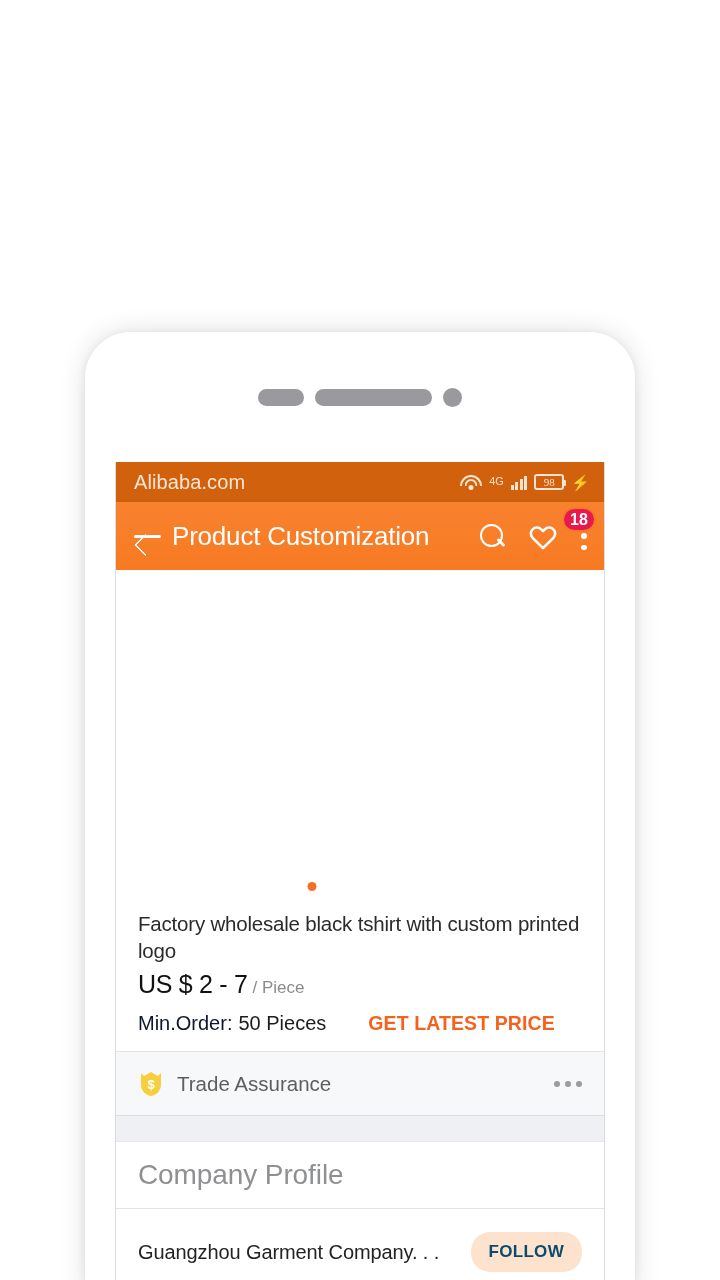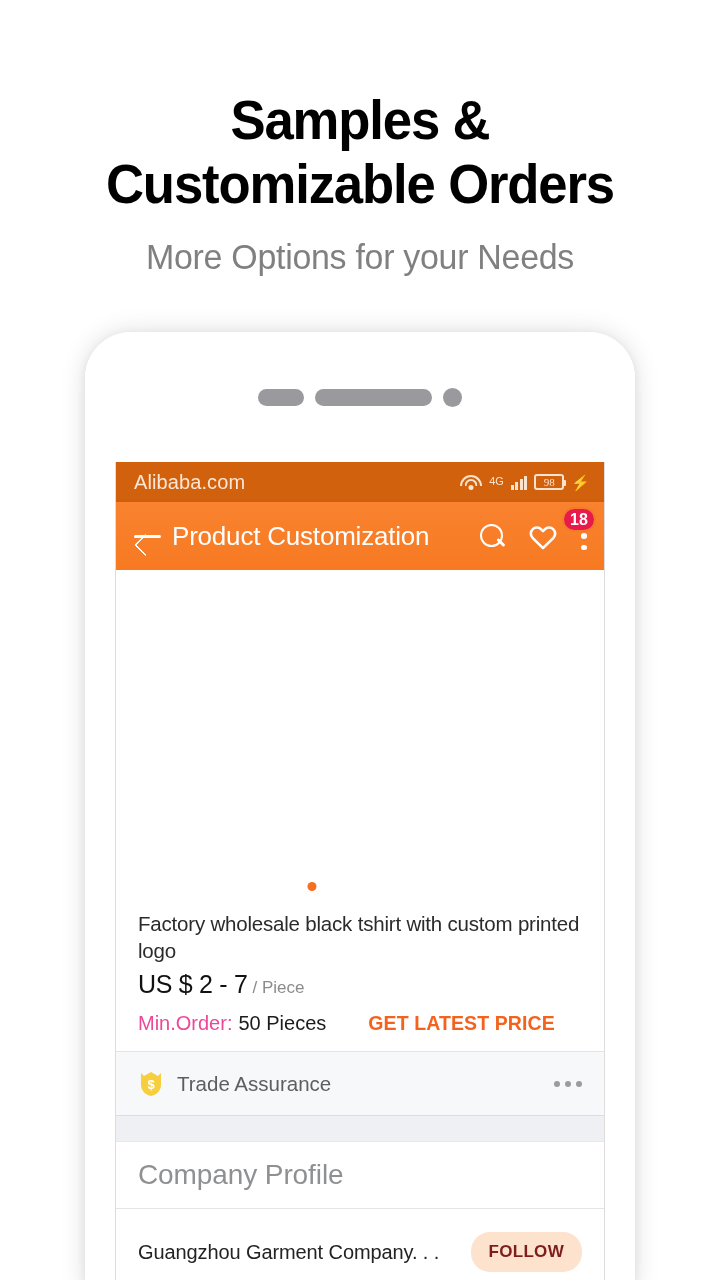--- a/index.html
+++ b/index.html
@@ -175,21 +175,21 @@
   .dots i { width: 9px; height: 9px; border-radius:50%; background:#fff; display:block; }
   .dots i.active { background:#f36f21; }
 
   
   .prod-info { padding: 10px 22px 16px 22px; background:#fff; }
   .prod-title { font-size: 20.5px; color:#2b2b2b; line-height: 27px; letter-spacing:-0.2px; }
   .prod-price-row { margin-top: 6px; display:flex; align-items:baseline; }
   .prod-price { font-size: 25px; color:#111; letter-spacing:-0.3px; }
   .prod-unit  { font-size: 17px; color:#8b8b8b; margin-left: 5px; }
   .prod-moq-row { margin-top: 13px; display:flex; align-items:center; }
-  .moq-label { font-size: 20px; color:#ec4899; }
+  .moq-label { font-size: 20px; color:#0f172a; }
   .moq-value { font-size: 20px; color:#1c1c1c; margin-left: 6px; }
   .get-price { margin-left: 42px; font-size: 19.5px; font-weight:bold; color:#f4631e; letter-spacing:0.1px; }
 
   
   .divider-line { height:1px; background:#e4e4e6; }
   .trade-row {
     height: 63px; background:#f7f8fa;
     display:flex; align-items:center; padding: 0 22px;
   }
   .ico-shield { width:26px; height:27px; flex:none; position:relative; }
@@ -200,36 +200,31 @@
 
   .gap-band { height: 27px; background:#eef0f4; border-top:1px solid #dcdde0; border-bottom:1px solid #e7e8ea; }
 
   
   .company-head { height: 66px; display:flex; align-items:center; padding:0 22px; background:#fff; }
   .company-head-label { font-size: 28px; color:#8f9092; letter-spacing:-0.1px; }
   .company-row { height: 86px; display:flex; align-items:center; padding: 0 22px; background:#fff; }
   .company-name { font-size: 20px; color:#232323; letter-spacing:-0.1px; }
   .follow-btn {
     margin-left:auto;
-    background:#fde3cd; color:#7f1d1d;
+    background:#fde3cd; color:#0c4a6e;
     font-size: 17px; font-weight:bold; letter-spacing:0.3px;
     padding: 10px 18px; border-radius: 19px; border:none;
     font-family: "Liberation Sans", sans-serif;
   }
 </style>
 </head>
 <body>
 
 <div class="page">
 
-  <div class="headline-block">
-    <div class="headline">Samples &amp;</div>
-    <div class="headline l2">Customizable Orders</div>
-    <div class="subheadline">More Options for your Needs</div>
-  </div>
 
   <div class="phone">
 
     <div class="phone-top">
       <div class="spk-small"></div>
       <div class="spk-large"></div>
       <div class="cam-dot"></div>
     </div>
 
     <div class="screen">

